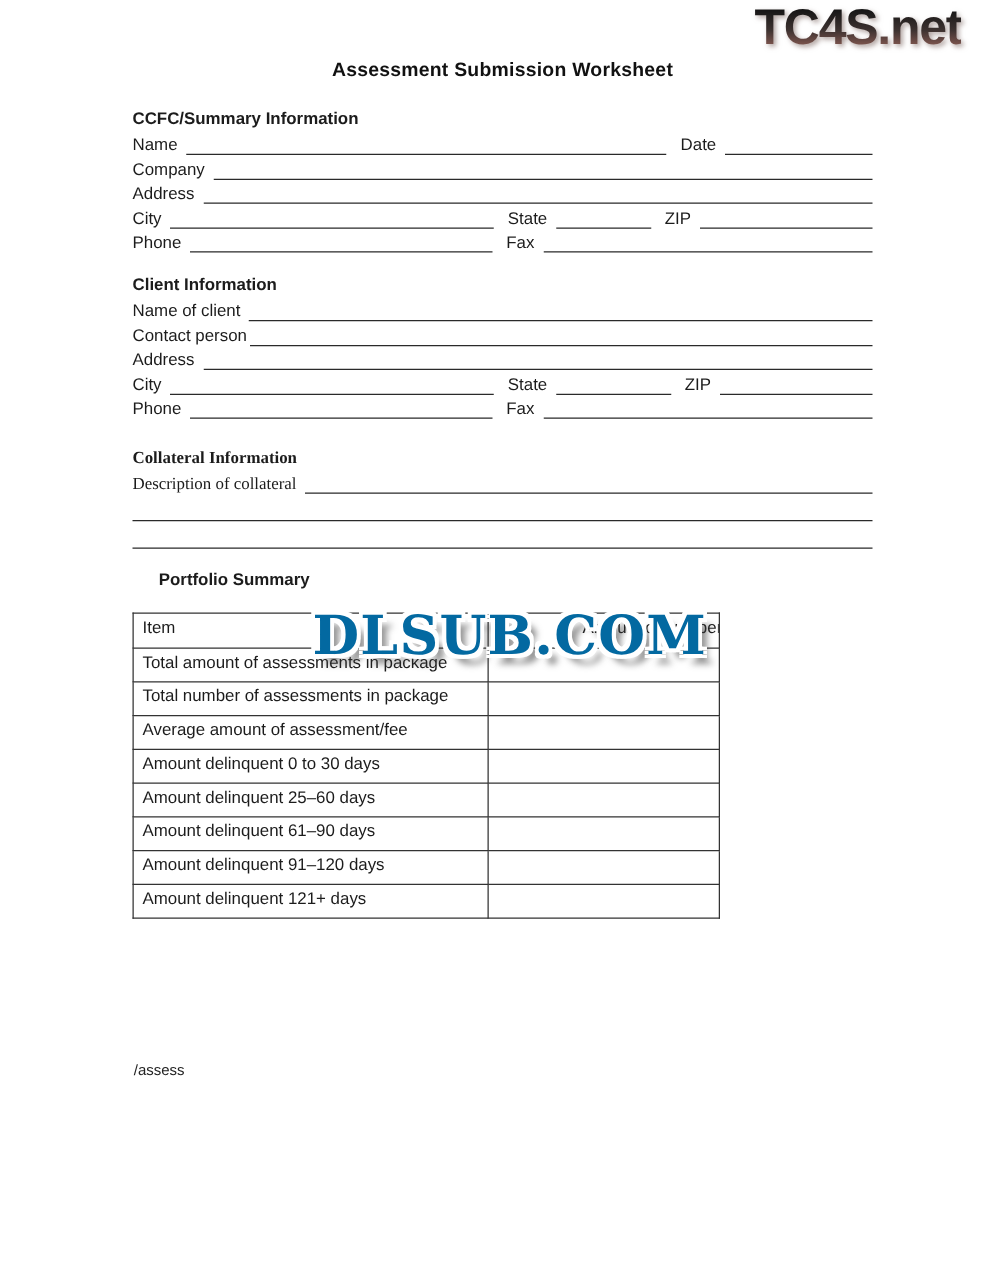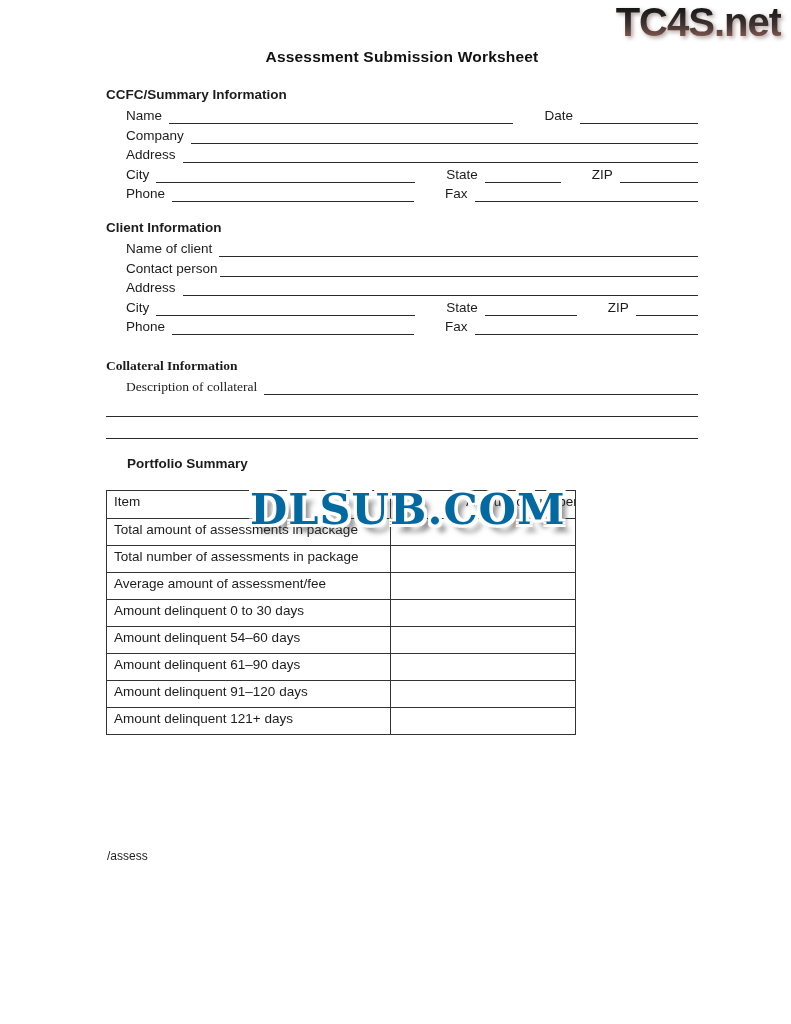--- a/index.html
+++ b/index.html
@@ -8,41 +8,41 @@
     font-family:"Liberation Sans", sans-serif;color:#1c1c1c;font-size:13.5px;
   }
   .col{position:absolute;left:106px;width:592px;}
   .heading{font-weight:bold;font-size:13.5px;line-height:18px;}
   .title{
     position:absolute;top:48px;left:106px;width:592px;text-align:center;
     font-weight:bold;font-size:15.5px;letter-spacing:.2px;color:#111;
   }
   
   .frow{display:flex;height:19.4px;align-items:flex-end;}
-  .flabel{flex:0 0 auto;padding:0 7px 1px 0;line-height:14px;white-space:nowrap;margin-left:20px;}
+  .flabel{flex:0 0 auto;padding:0 7px 1px 0;line-height:14px;white-space:nowrap;}
   .flabel.mid{padding-left:11px;}
   .blank{border-bottom:1.4px solid #2a2a2a;height:100%;flex:0 0 auto;}
   .grow{flex:1 1 auto;}
   .blankline{border-bottom:1.4px solid #2a2a2a;}
   
   table.ptable{
     position:absolute;top:490px;left:106px;width:470px;border-collapse:collapse;
     font-size:13.5px;color:#1c1c1c;table-layout:fixed;
   }
   .ptable th,.ptable td{
     border:1.3px solid #333;vertical-align:top;text-align:left;
     padding:3px 6px 0 7px;font-weight:normal;overflow:hidden;white-space:nowrap;
   }
   .ptable th{height:24px;}
   .ptable td{height:23px;}
   .ptable .c1{width:284px;}
   .ptable .hdr2-pad{padding-left:75px;}
   
   .wm-logo{
-    position:absolute;top:0px;right:10px;
+    position:absolute;top:0px;right:22px;
     font-weight:bold;font-size:40px;letter-spacing:-1px;line-height:44px;
     background:linear-gradient(#161616 18%,#3d3230 55%,#8a5c54 88%);
     -webkit-background-clip:text;background-clip:text;color:transparent;
     filter:drop-shadow(2px 2px 2px rgba(110,85,80,.55));
   }
   .wm-dlsub{
     position:absolute;top:484px;left:250px;z-index:5;
     font-family:"DejaVu Serif", serif;font-weight:bold;font-size:43px;line-height:50px;
     letter-spacing:1px;color:#0369a1;white-space:nowrap;
     text-shadow:
@@ -173,21 +173,21 @@
         </tr>
         <tr>
           <td>Average amount of assessment/fee</td>
           <td></td>
         </tr>
         <tr>
           <td>Amount delinquent 0 to 30 days</td>
           <td></td>
         </tr>
         <tr>
-          <td>Amount delinquent 54–60 days</td>
+          <td>Amount delinquent 25–60 days</td>
           <td></td>
         </tr>
         <tr>
           <td>Amount delinquent 61–90 days</td>
           <td></td>
         </tr>
         <tr>
           <td>Amount delinquent 91–120 days</td>
           <td></td>
         </tr>

